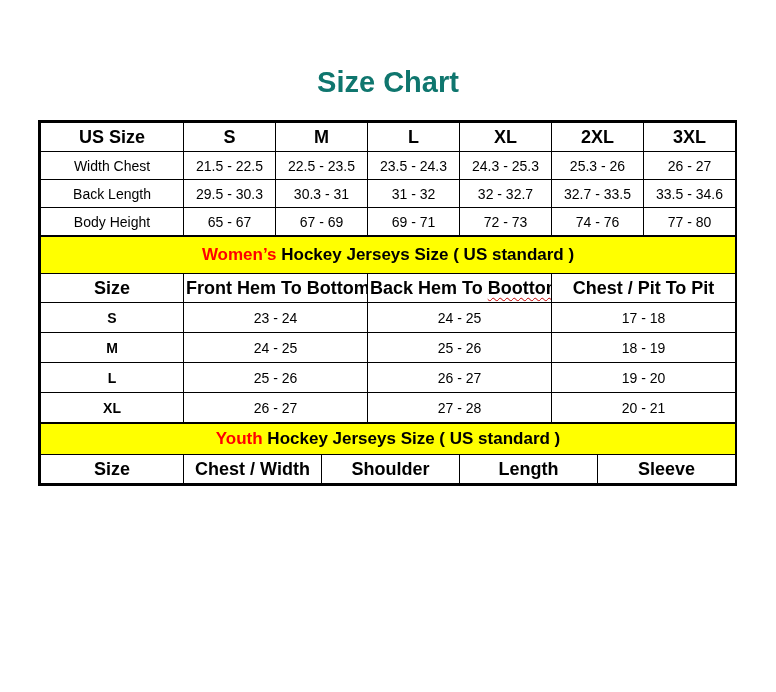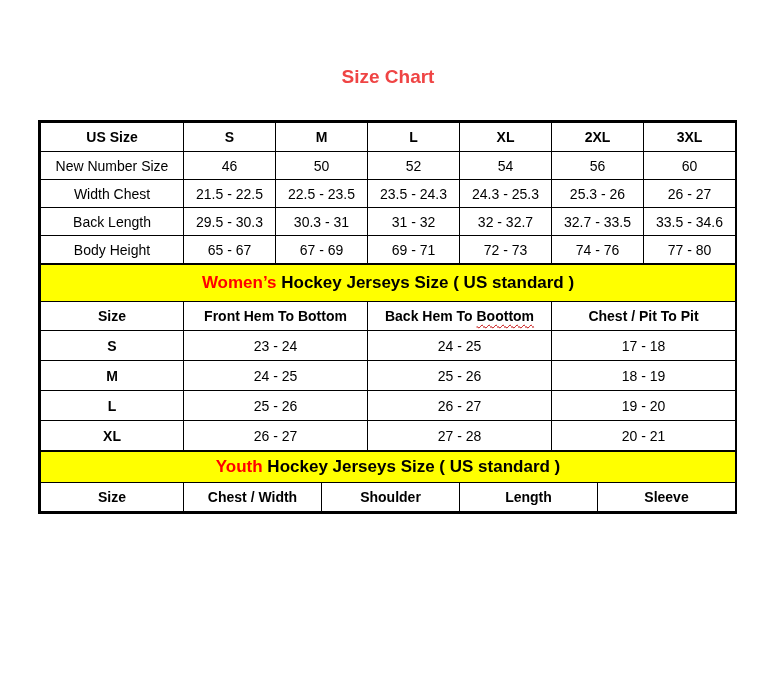--- a/index.html
+++ b/index.html
@@ -15,23 +15,23 @@
     background: #ffffff;
     overflow: hidden;
   }
   .title {
     margin: 0;
     position: absolute;
     top: 66px;
     left: 0;
     width: 100%;
     text-align: center;
-    font-size: 19px;
+    font-size: 29px;
     font-weight: 700;
-    color: #ef4444;
+    color: #0f766e;
     letter-spacing: 0px;
   }
   .tables {
     position: absolute;
     left: 38px;
     top: 120px;
     width: 695px;
     border: 2px solid #000000;
   }
   table {
@@ -52,21 +52,21 @@
   }
   tr.caption-row td {
     background: #ffff00;
     font-size: 17px;
     font-weight: 700;
     height: 36px;
   }
   .youth tr.caption-row td { height: 30px; text-align: center; }
   tr.header-row th {
     font-weight: 700;
-    font-size: 14px;
+    font-size: 18px;
     height: 28px;
   }
   .mens td { height: 27px; }
   .womens td { height: 29px; }
   .youth td { height: 29px; }
   .red { color: #ff0000; }
   .bold-label { font-weight: 700; }
   .squiggle {
     text-decoration-line: underline;
     text-decoration-style: wavy;
@@ -98,29 +98,20 @@
       <tr class="header-row">
         <th>US Size</th>
         <th>S</th>
         <th>M</th>
         <th>L</th>
         <th>XL</th>
         <th>2XL</th>
         <th>3XL</th>
       </tr>
       <tr>
-        <td>New Number Size</td>
-        <td>46</td>
-        <td>50</td>
-        <td>52</td>
-        <td>54</td>
-        <td>56</td>
-        <td>60</td>
-      </tr>
-      <tr>
         <td>Width Chest</td>
         <td>21.5 - 22.5</td>
         <td>22.5 - 23.5</td>
         <td>23.5 - 24.3</td>
         <td>24.3 - 25.3</td>
         <td>25.3 - 26</td>
         <td>26 - 27</td>
       </tr>
       <tr>
         <td>Back Length</td>

